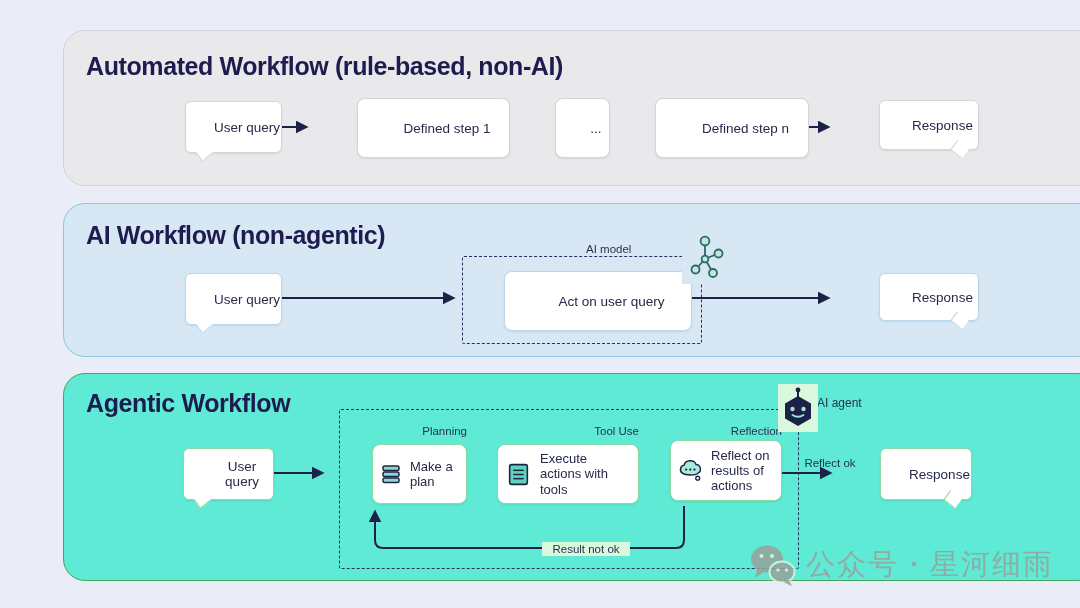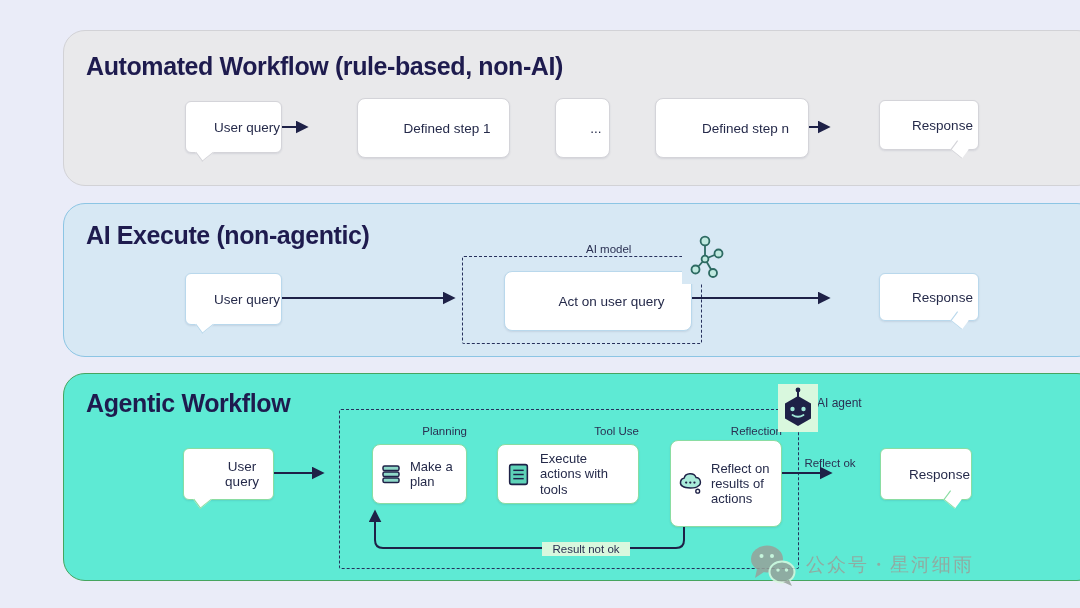--- a/index.html
+++ b/index.html
@@ -58,21 +58,21 @@
   .arrow-layer { position:absolute; left:0; top:0; z-index:5; }
   .icon-holder { position:absolute; z-index:12; display:flex; align-items:center; justify-content:center; }
   .loop-label {
     position:absolute; z-index:11; font-size:11.5px; color:#2a3052;
     background:#d9f8de; padding:0 9px; line-height:14px; text-align:center;
   }
   .watermark {
     position:absolute; z-index:20; display:flex; align-items:center; gap:10px;
     color:#97a29a; opacity:.85;
   }
-  .watermark .wm-text { font-size:19px; letter-spacing:2px; }
+  .watermark .wm-text { font-size:29px; letter-spacing:2px; }
 </style>
 </head>
 <body>
 
 <div class="canvas">
 
   <section class="panel panel-auto">
     <h2 class="panel-title">Automated Workflow (rule-based, non-AI)</h2>
 
     <div class="bubble" style="left:121px; top:70px; width:97px; height:52px;">
@@ -92,21 +92,21 @@
       <span>Defined step n</span>
     </div>
 
     <div class="bubble" style="left:815px; top:69px; width:100px; height:50px;">
       <span>Response</span>
       <i class="tail tail-right"></i>
     </div>
   </section>
 
   <section class="panel panel-ai">
-    <h2 class="panel-title">AI Execute (non-agentic)</h2>
+    <h2 class="panel-title">AI Workflow (non-agentic)</h2>
 
     <div class="dashed-box" style="left:398px; top:52px; width:240px; height:88px;"></div>
 
     <div class="mini-label" style="left:522px; top:40px; width:85px; ">AI model</div>
 
     <div class="icon-holder" style="left:618px; top:28px; width:46px; height:52px; background:#d7e8f4;">
       <svg width="42" height="48" viewBox="0 0 42 48">
         <g stroke="#2d6a62" stroke-width="1.8" fill="none">
           <line x1="21" y1="11" x2="21" y2="25"></line>
           <line x1="21" y1="25" x2="33" y2="20"></line>
@@ -182,21 +182,21 @@
           <g fill="#8fd8c8" stroke="#1e2147" stroke-width="1.5">
             <rect x="4" y="4" width="16" height="4.6" rx="1.6"></rect>
             <rect x="4" y="10" width="16" height="4.6" rx="1.6"></rect>
             <rect x="4" y="16" width="16" height="4.6" rx="1.6"></rect>
           </g>
         </svg>
       </span>
       <span class="txt" style="font-size:13px;">Make a plan</span>
     </div>
 
-    <div class="node" style="left:606px; top:66px; width:112px; height:87px; gap:7px; padding:0 6px;">
+    <div class="node" style="left:606px; top:66px; width:112px; height:61px; gap:7px; padding:0 6px;">
       <span class="iconbox">
         <svg width="27" height="25" viewBox="0 0 28 26">
           <path d="M6,16 a4.6,4.6 0 0 1 1.4,-8.6 a6.4,5.6 0 0 1 12.4,-0.6 a4.8,4.8 0 0 1 2,9 q-2,1.8 -7.8,1.8 q-6,0 -8,-1.6 z" fill="#a9ead9" stroke="#1e2147" stroke-width="1.5"></path>
           <circle cx="9.5" cy="12" r="1.2" fill="#1e2147"></circle>
           <circle cx="13.8" cy="12" r="1.2" fill="#1e2147"></circle>
           <circle cx="18.1" cy="12" r="1.2" fill="#1e2147"></circle>
           <circle cx="21.5" cy="21" r="2" fill="none" stroke="#1e2147" stroke-width="1.4"></circle>
         </svg>
       </span>
       <span class="txt" style="font-size:13px;">Reflect on results of actions</span>

